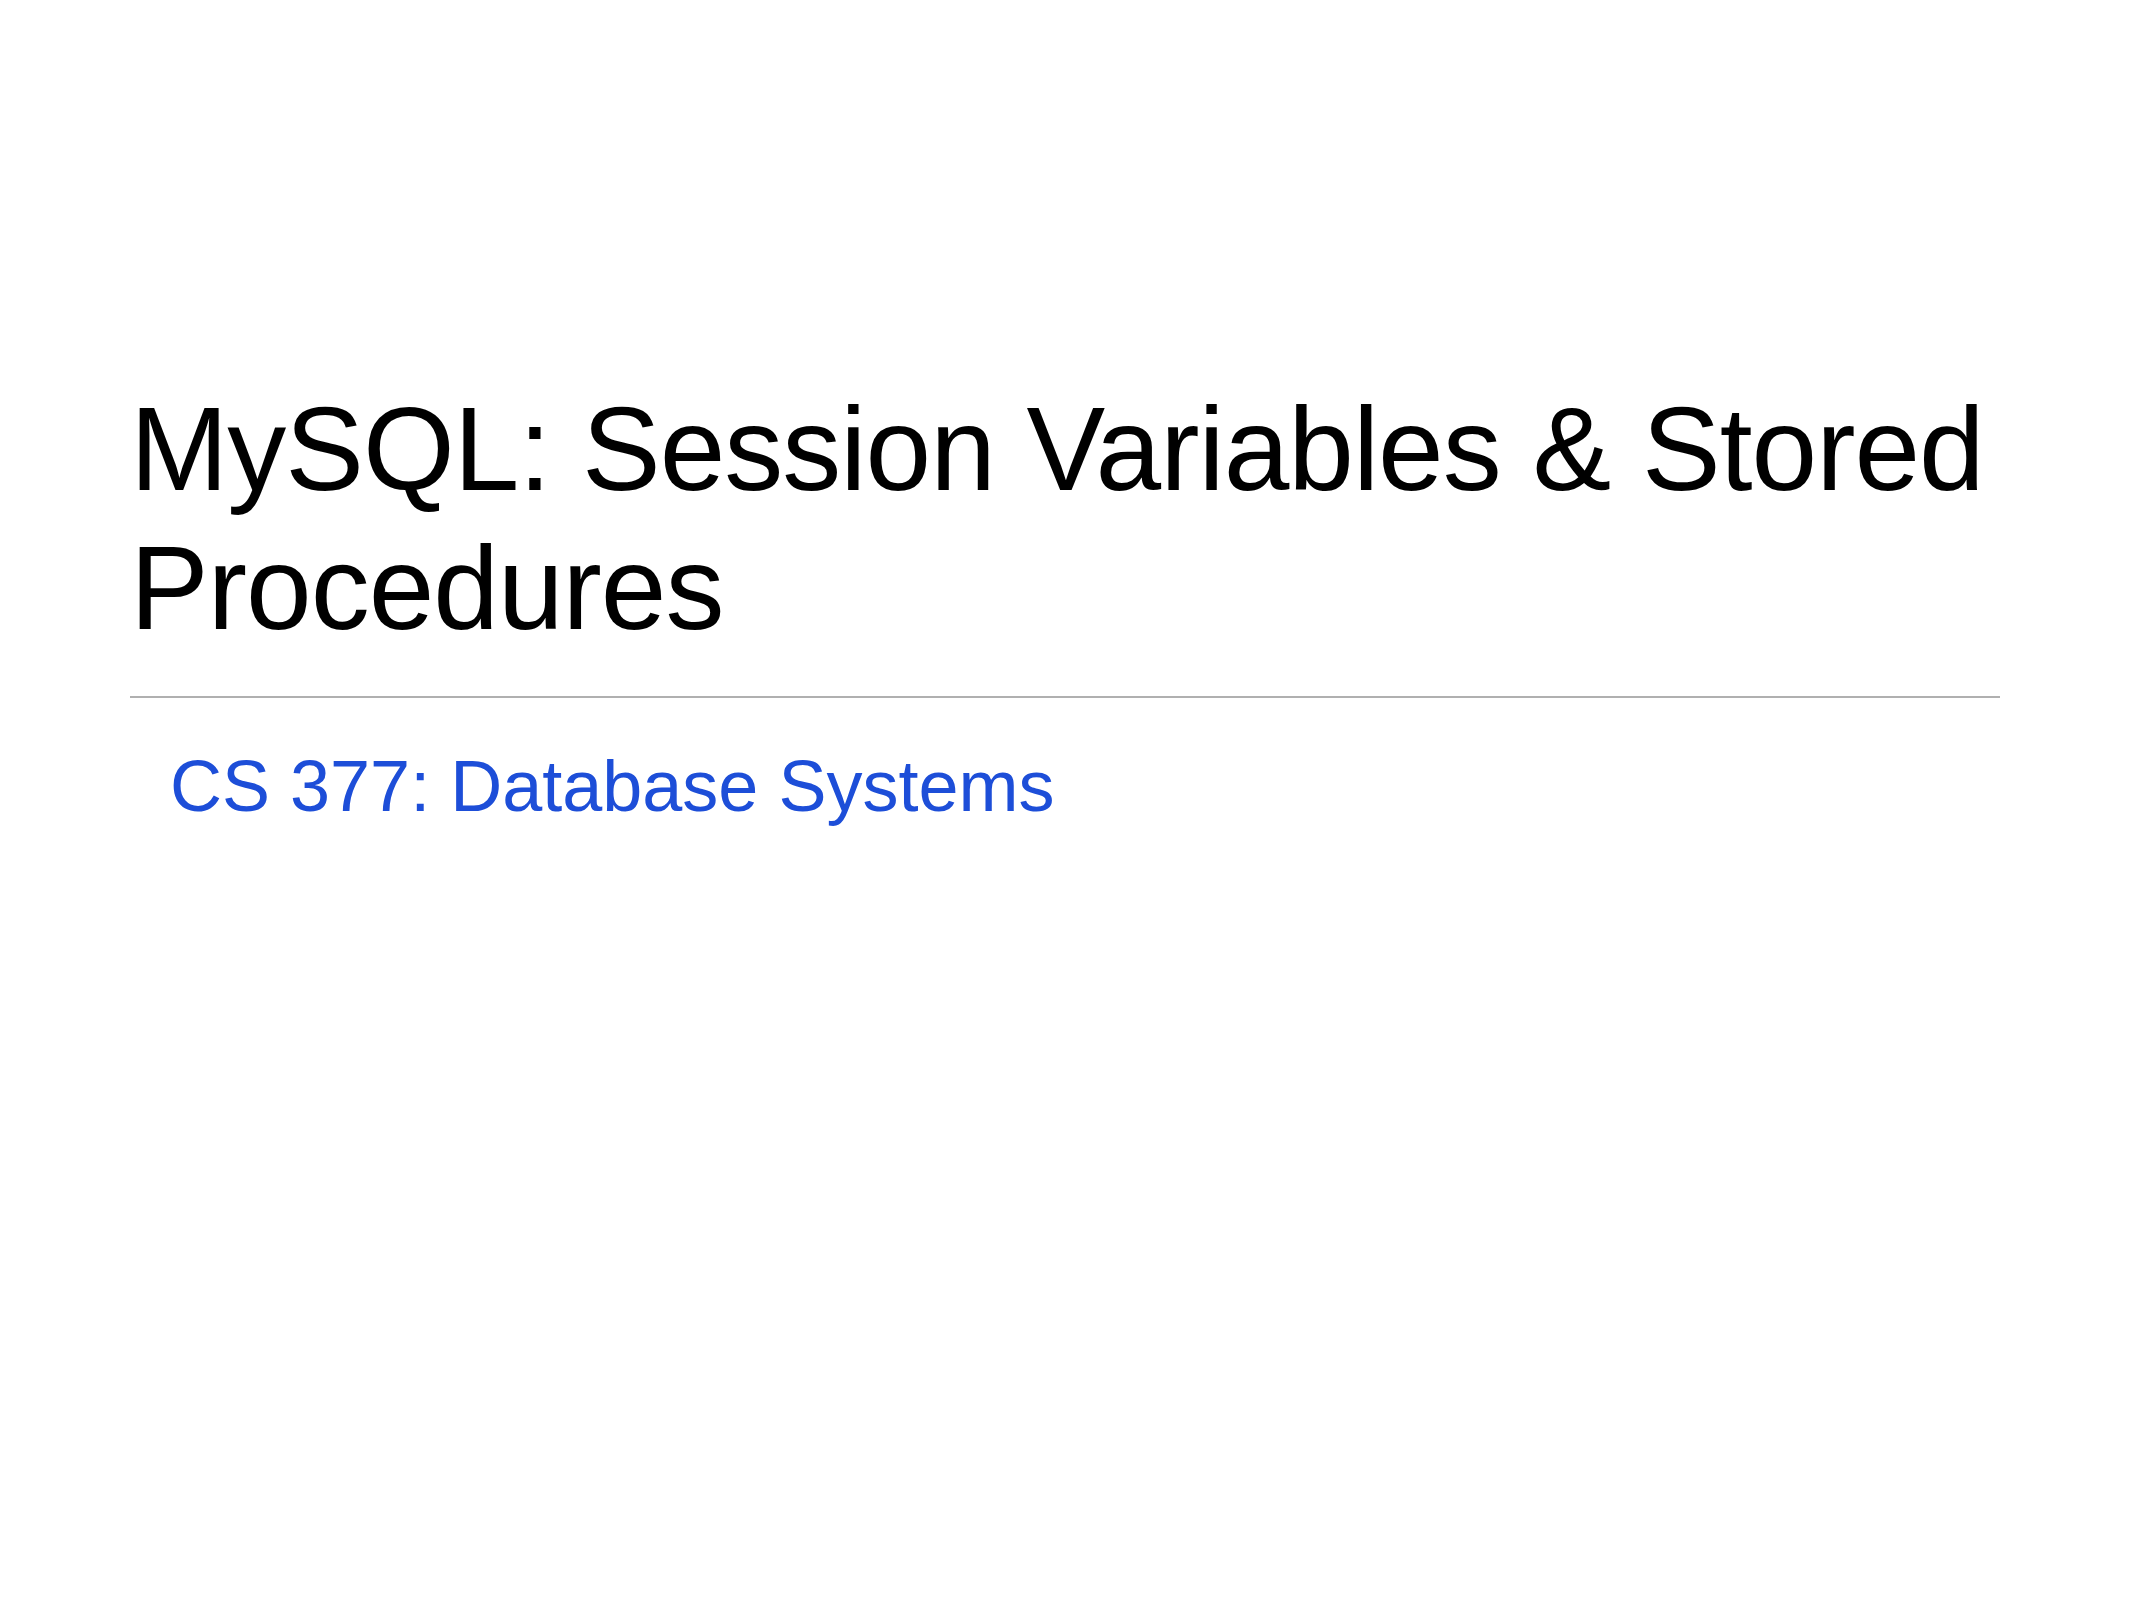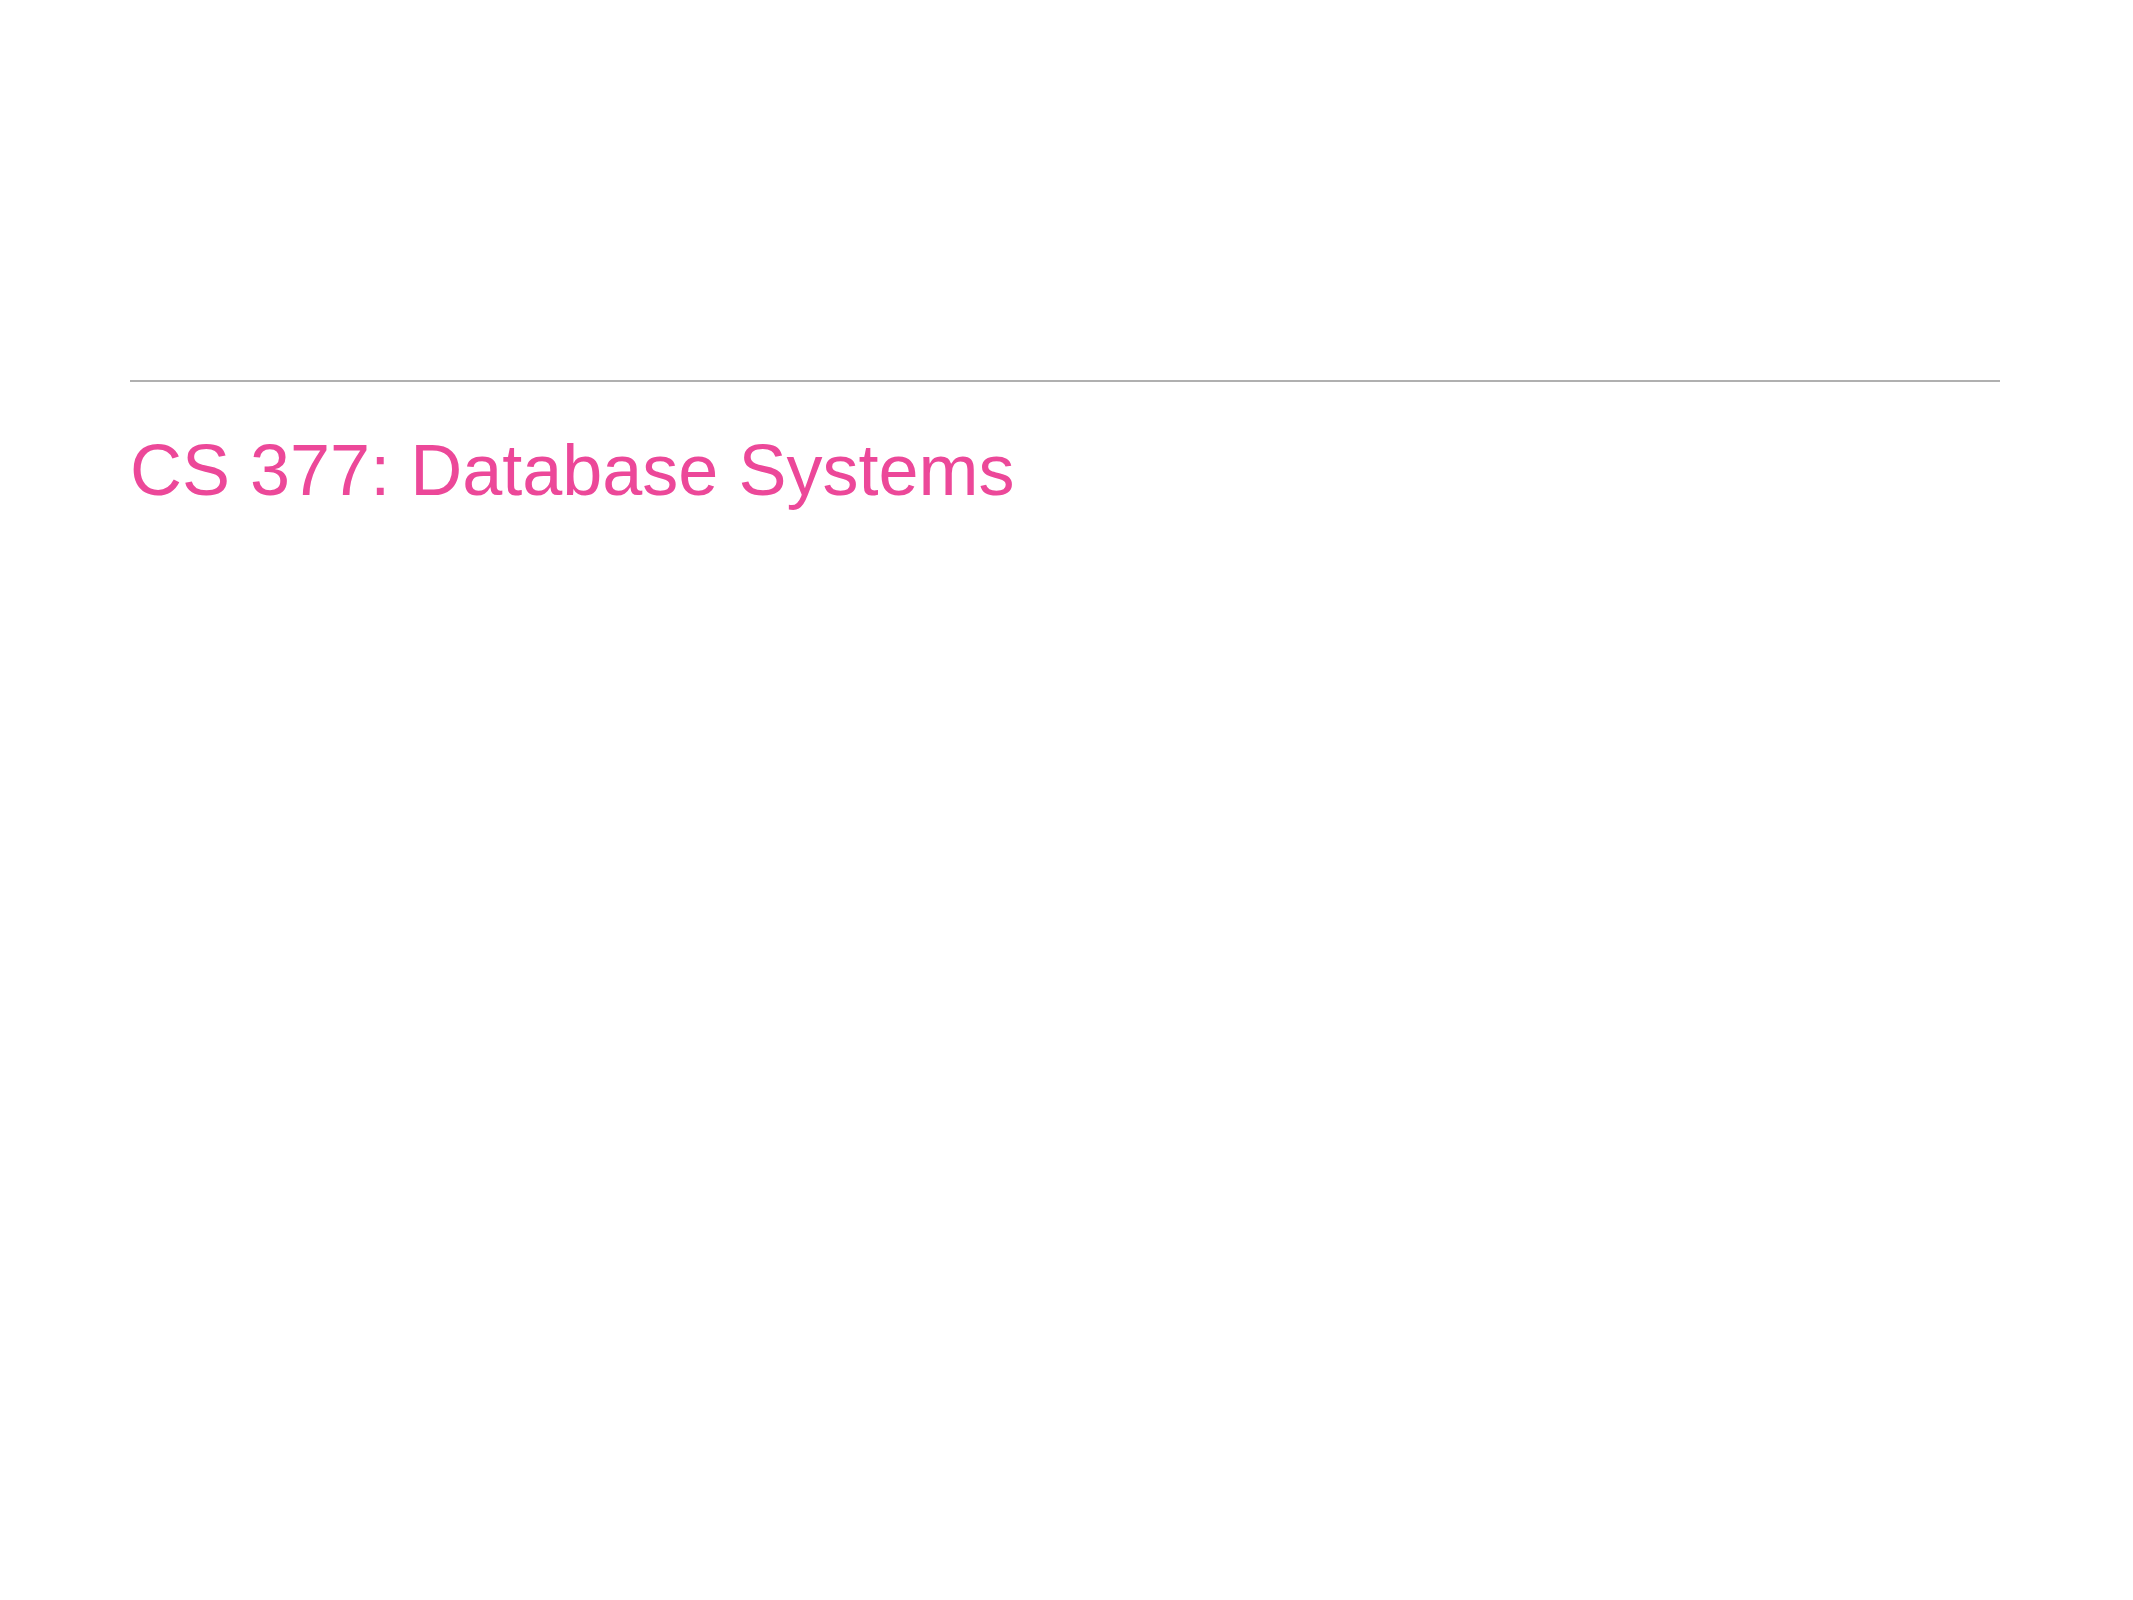--- a/index.html
+++ b/index.html
@@ -32,23 +32,25 @@
     .divider {
       border: none;
       border-top: 2px solid #b0b0b0;
       width: 1870px;
       margin-bottom: 45px;
     }
     .subtitle {
       font-size: 72px;
       font-weight: 400;
       letter-spacing: 0px;
-      color: #ec4899;
+      color: #1d4ed8;
       line-height: 1.2;
+      margin-left: 40px;
     }
   </style>
 </head>
 <body>
 
 <div class="slide">
+  <h1 class="title">MySQL: Session Variables &amp; Stored Procedures</h1>
   <hr class="divider">
   <h2 class="subtitle">CS 377: Database Systems</h2>
 </div>
 
 </body></html>

